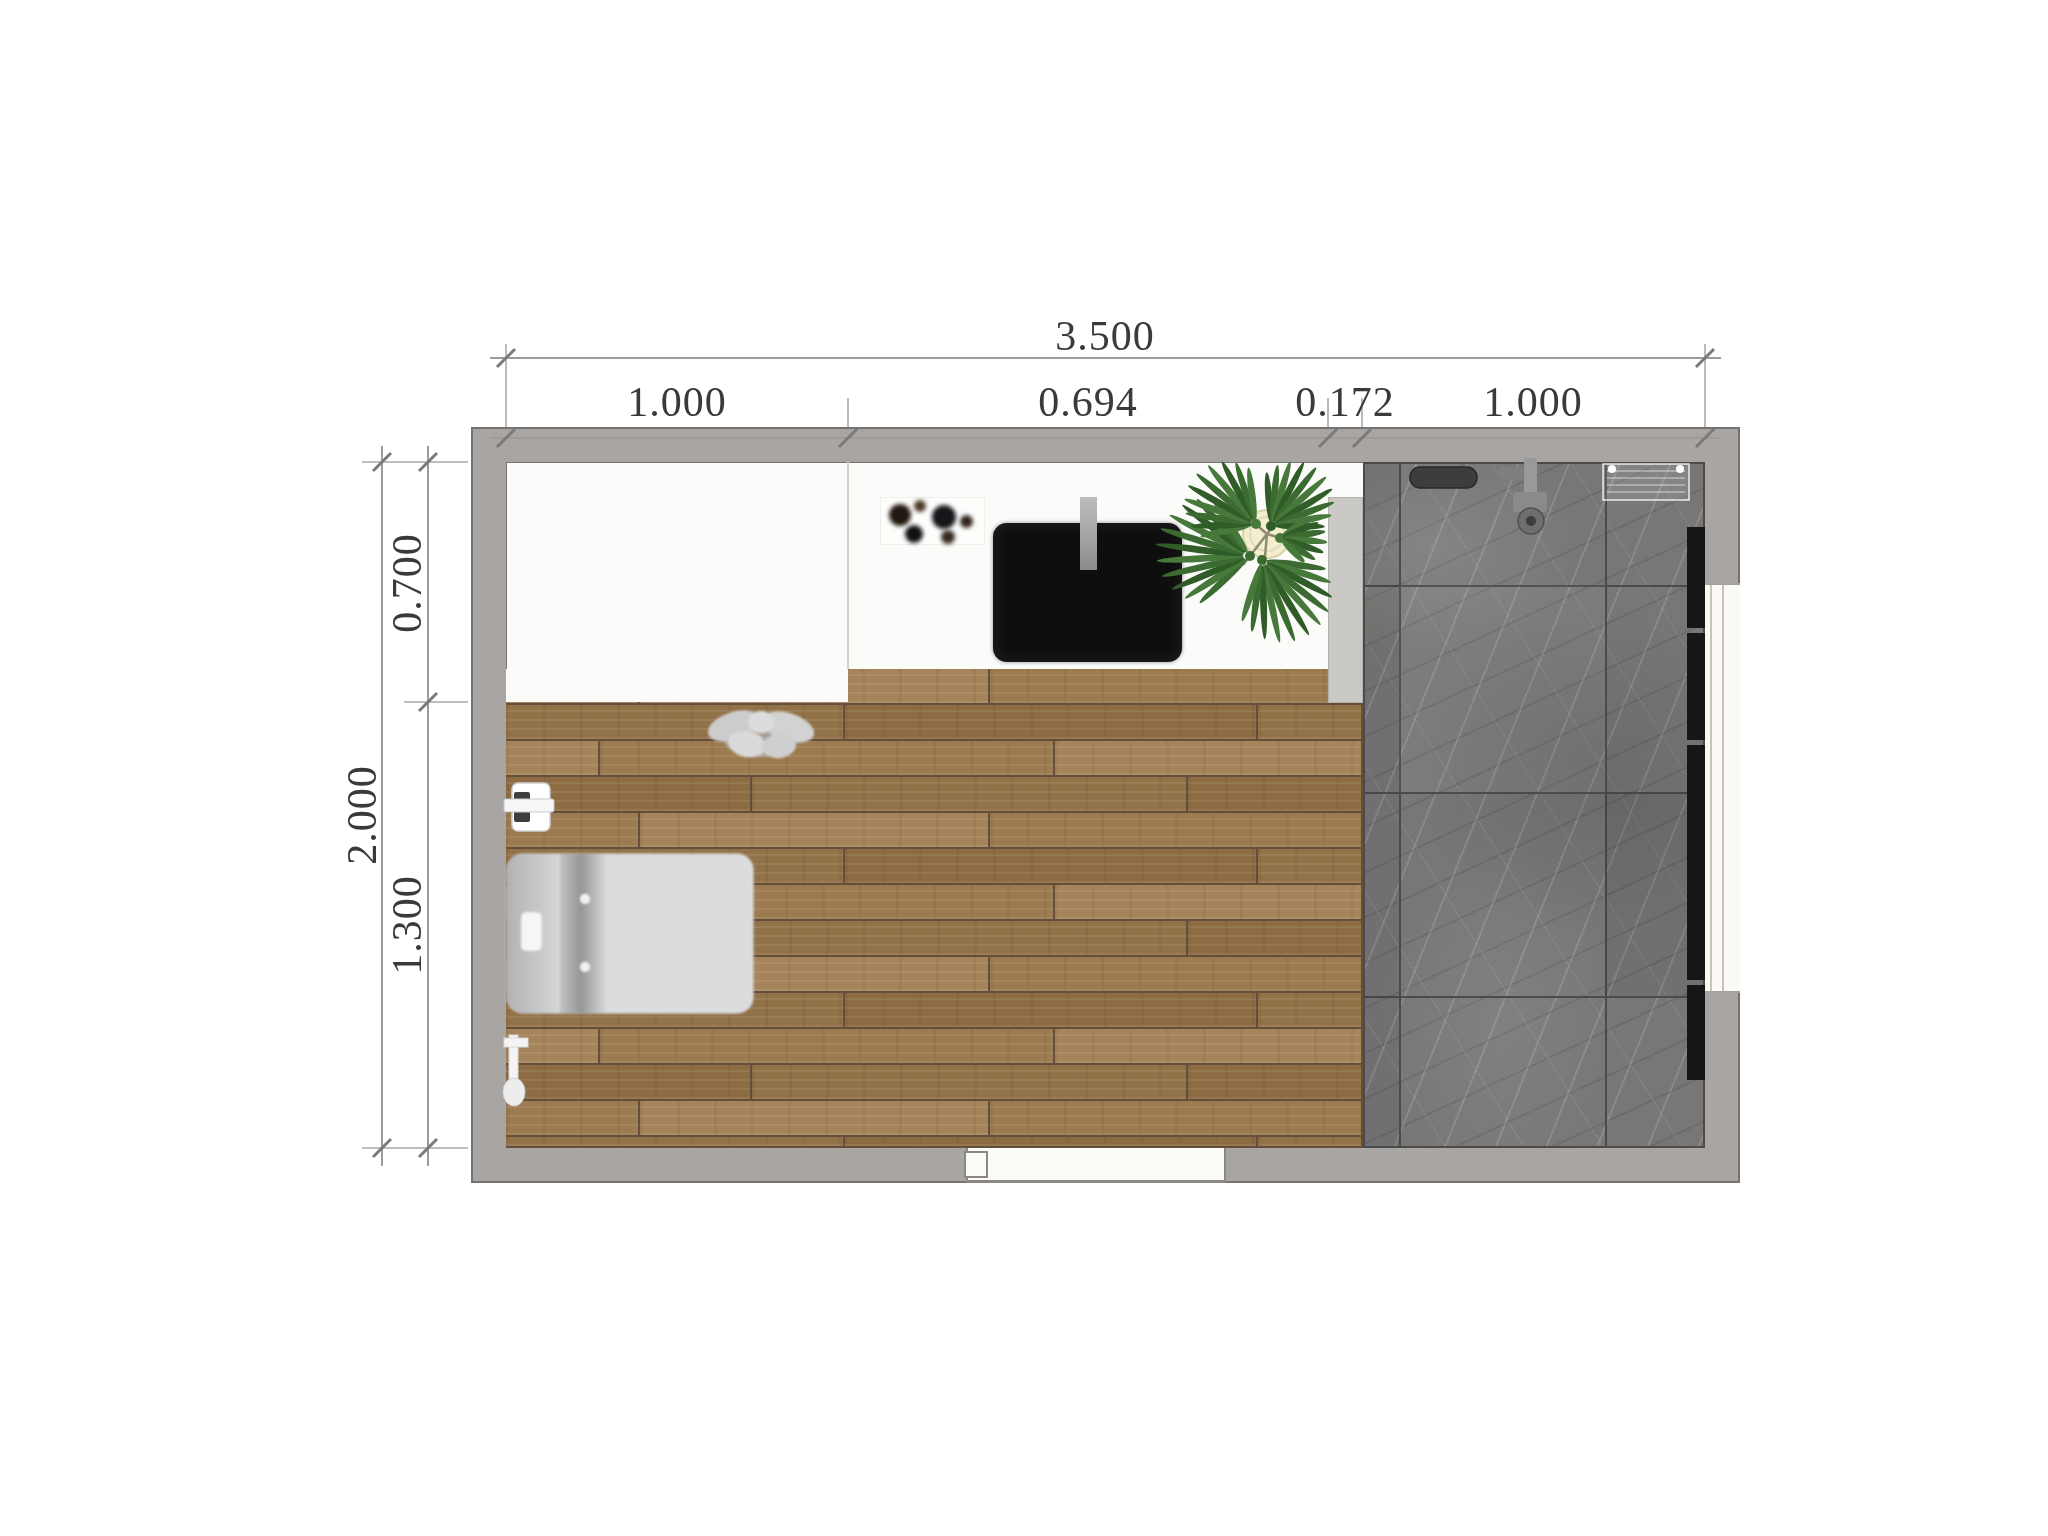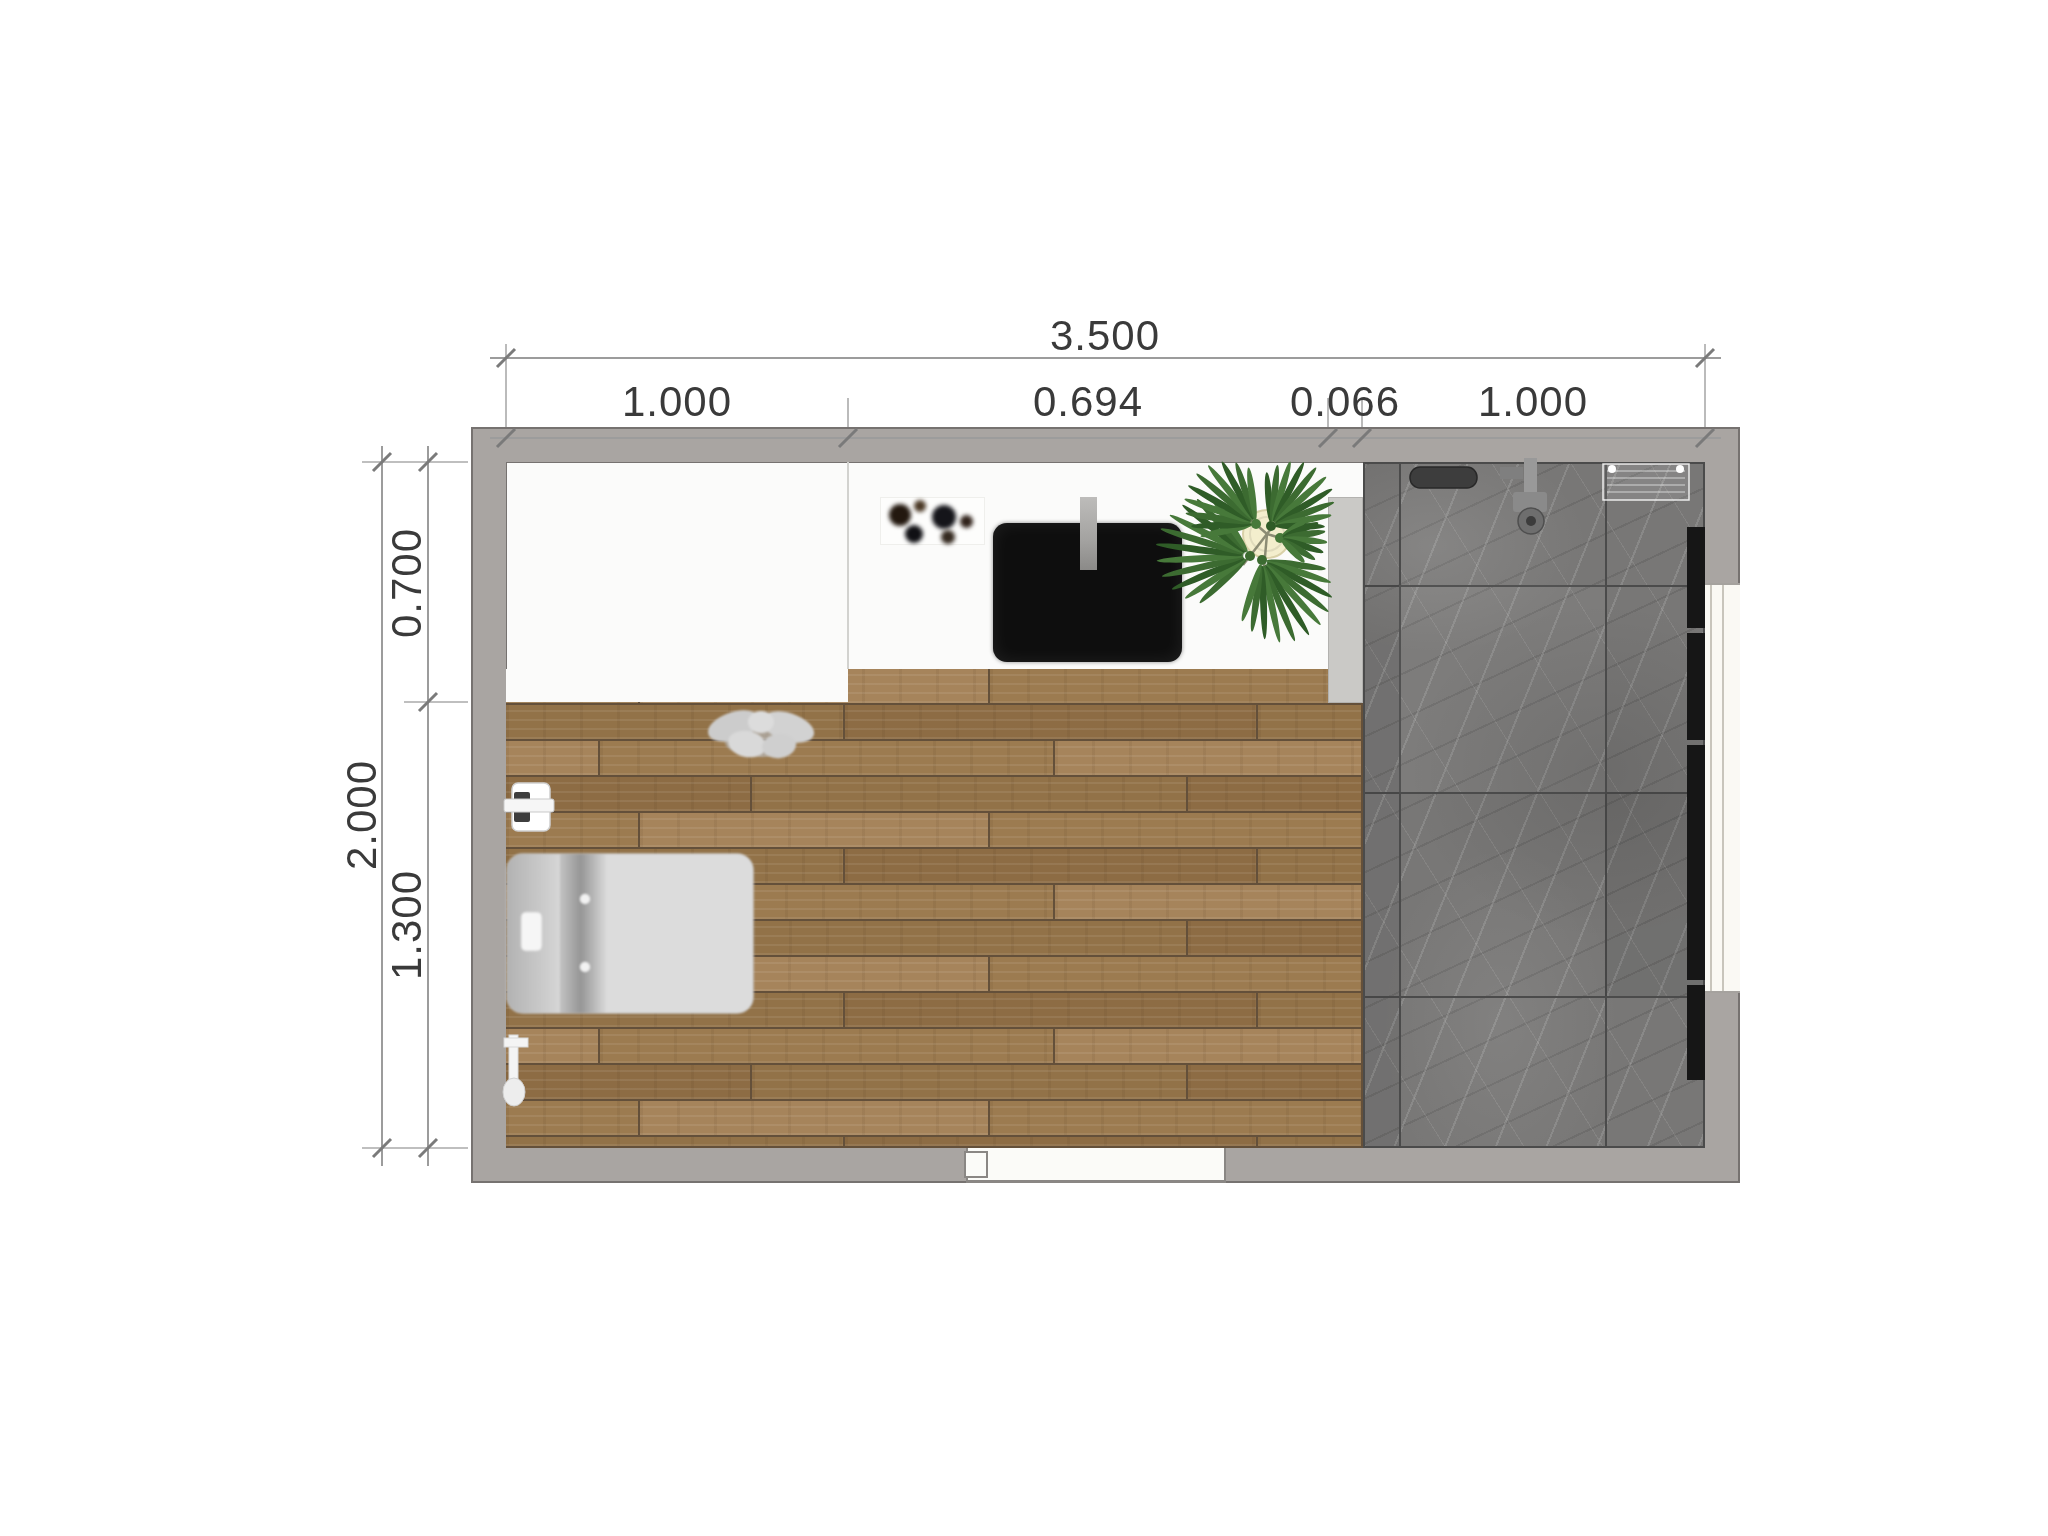--- a/index.html
+++ b/index.html
@@ -1,17 +1,17 @@
 <!DOCTYPE html>
 <html><head>
 <meta charset="utf-8">
 <style>
   html,body{margin:0;padding:0;background:#ffffff;}
   .canvas{position:relative;width:2048px;height:1536px;background:#ffffff;overflow:hidden;
-          font-family:Liberation Sans, sans-serif;}
+          font-family:Liberation Serif, serif;}
   .abs{position:absolute;}
   
   .wall-outer{left:471px;top:427px;width:1269px;height:756px;background:#a9a5a2;
               border:2px solid #767270;box-sizing:border-box;}
   .room-floor{left:506px;top:462px;width:1199px;height:686px;background:#fbfbfa;
               border:1px solid #767270;box-sizing:border-box;}
   .counter-divider{left:847px;top:462px;width:2px;height:243px;background:#d2d2cf;}
   
   #wood{left:506px;top:669px;width:857px;height:479px;overflow:hidden;}
   .wrow{position:absolute;left:0;width:857px;border-bottom:2px solid #64503a;box-sizing:border-box;}
@@ -331,19 +331,19 @@
              M362 462 H468 M404 702 H468 M362 1148 H468" stroke="#ababab" stroke-width="1.6" fill="none"></path>
     <path d="M497 367 L515 349 M1696 367 L1714 349
              M497 447 L515 429 M839 447 L857 429 M1319 447 L1337 429 M1353 447 L1371 429 M1696 447 L1714 429
              M373 471 L391 453 M373 1157 L391 1139
              M419 471 L437 453 M419 711 L437 693 M419 1157 L437 1139" stroke="#7a7a7a" stroke-width="3" fill="none"></path>
   </svg>
 
   <div class="dim-label" style="left:1005px;top:314px;">3.500</div>
   <div class="dim-label" style="left:577px;top:380px;">1.000</div>
   <div class="dim-label" style="left:988px;top:380px;">0.694</div>
-  <div class="dim-label" style="left:1245px;top:380px;">0.066</div>
+  <div class="dim-label" style="left:1245px;top:380px;">0.172</div>
   <div class="dim-label" style="left:1433px;top:380px;">1.000</div>
   <div class="dim-label rot" style="left:262px;top:793px;">2.000</div>
   <div class="dim-label rot" style="left:307px;top:561px;">0.700</div>
   <div class="dim-label rot" style="left:307px;top:903px;">1.300</div>
 
 </div>
 
 </body></html>

